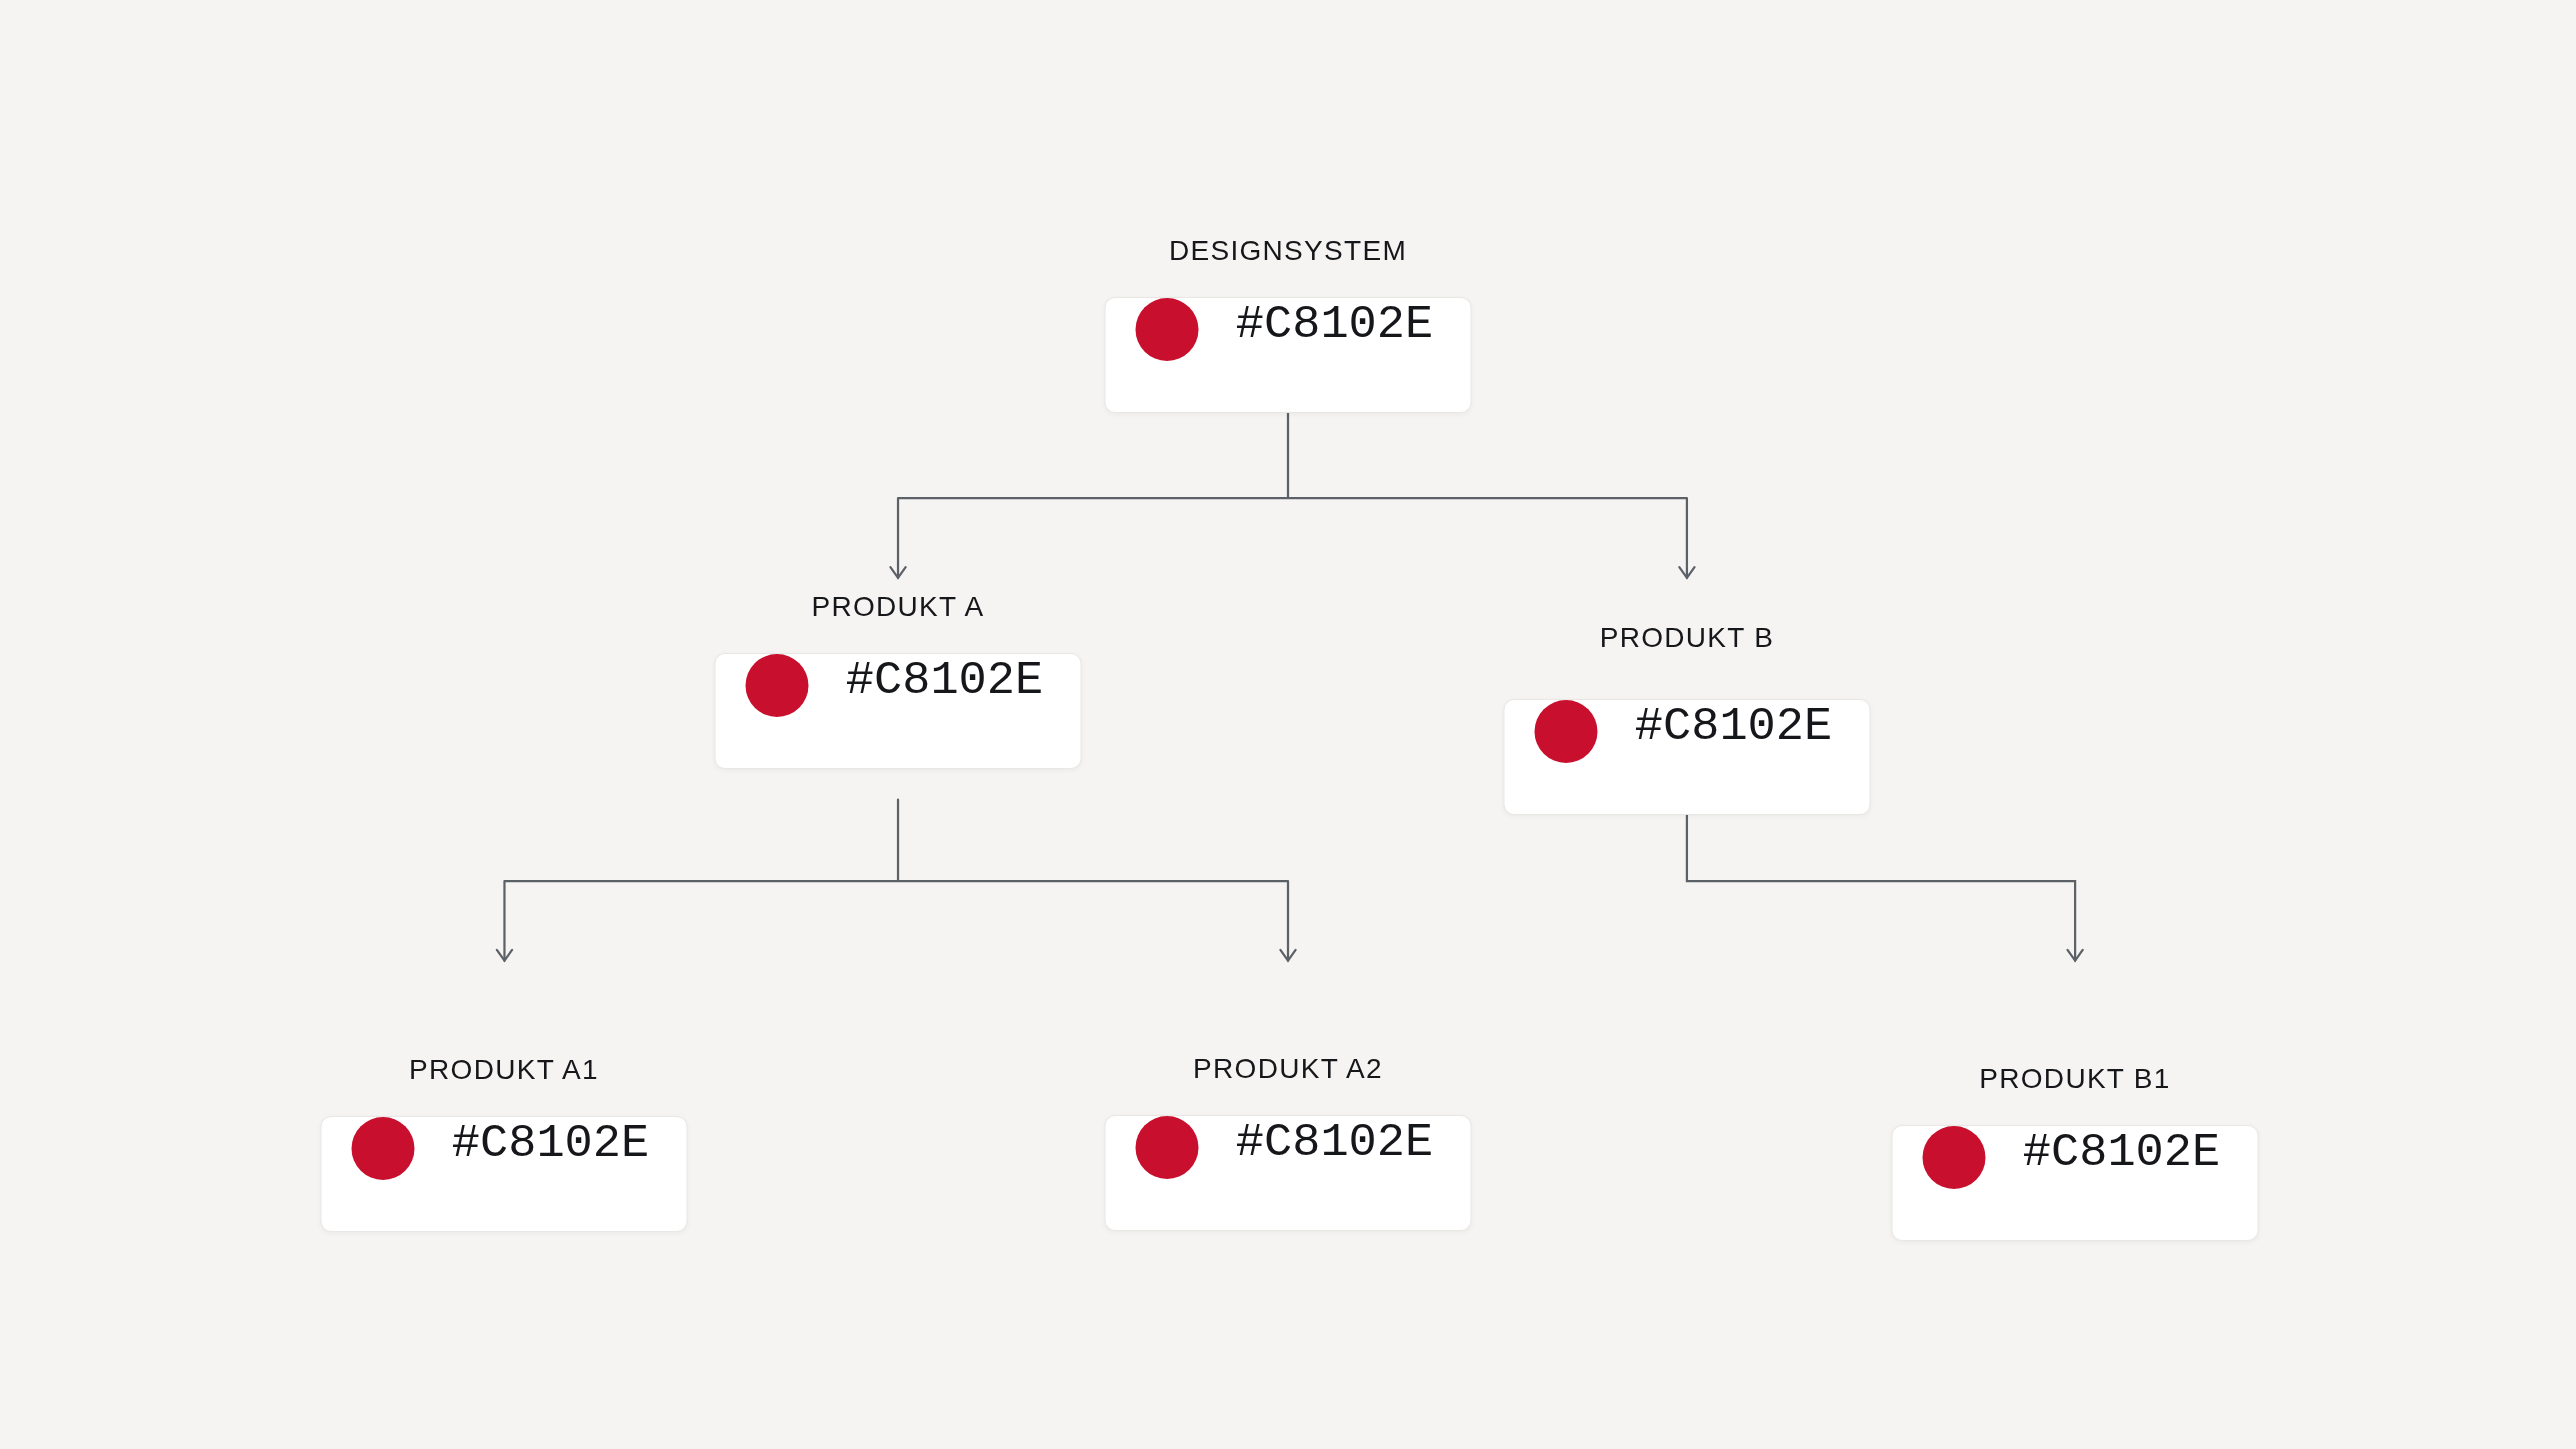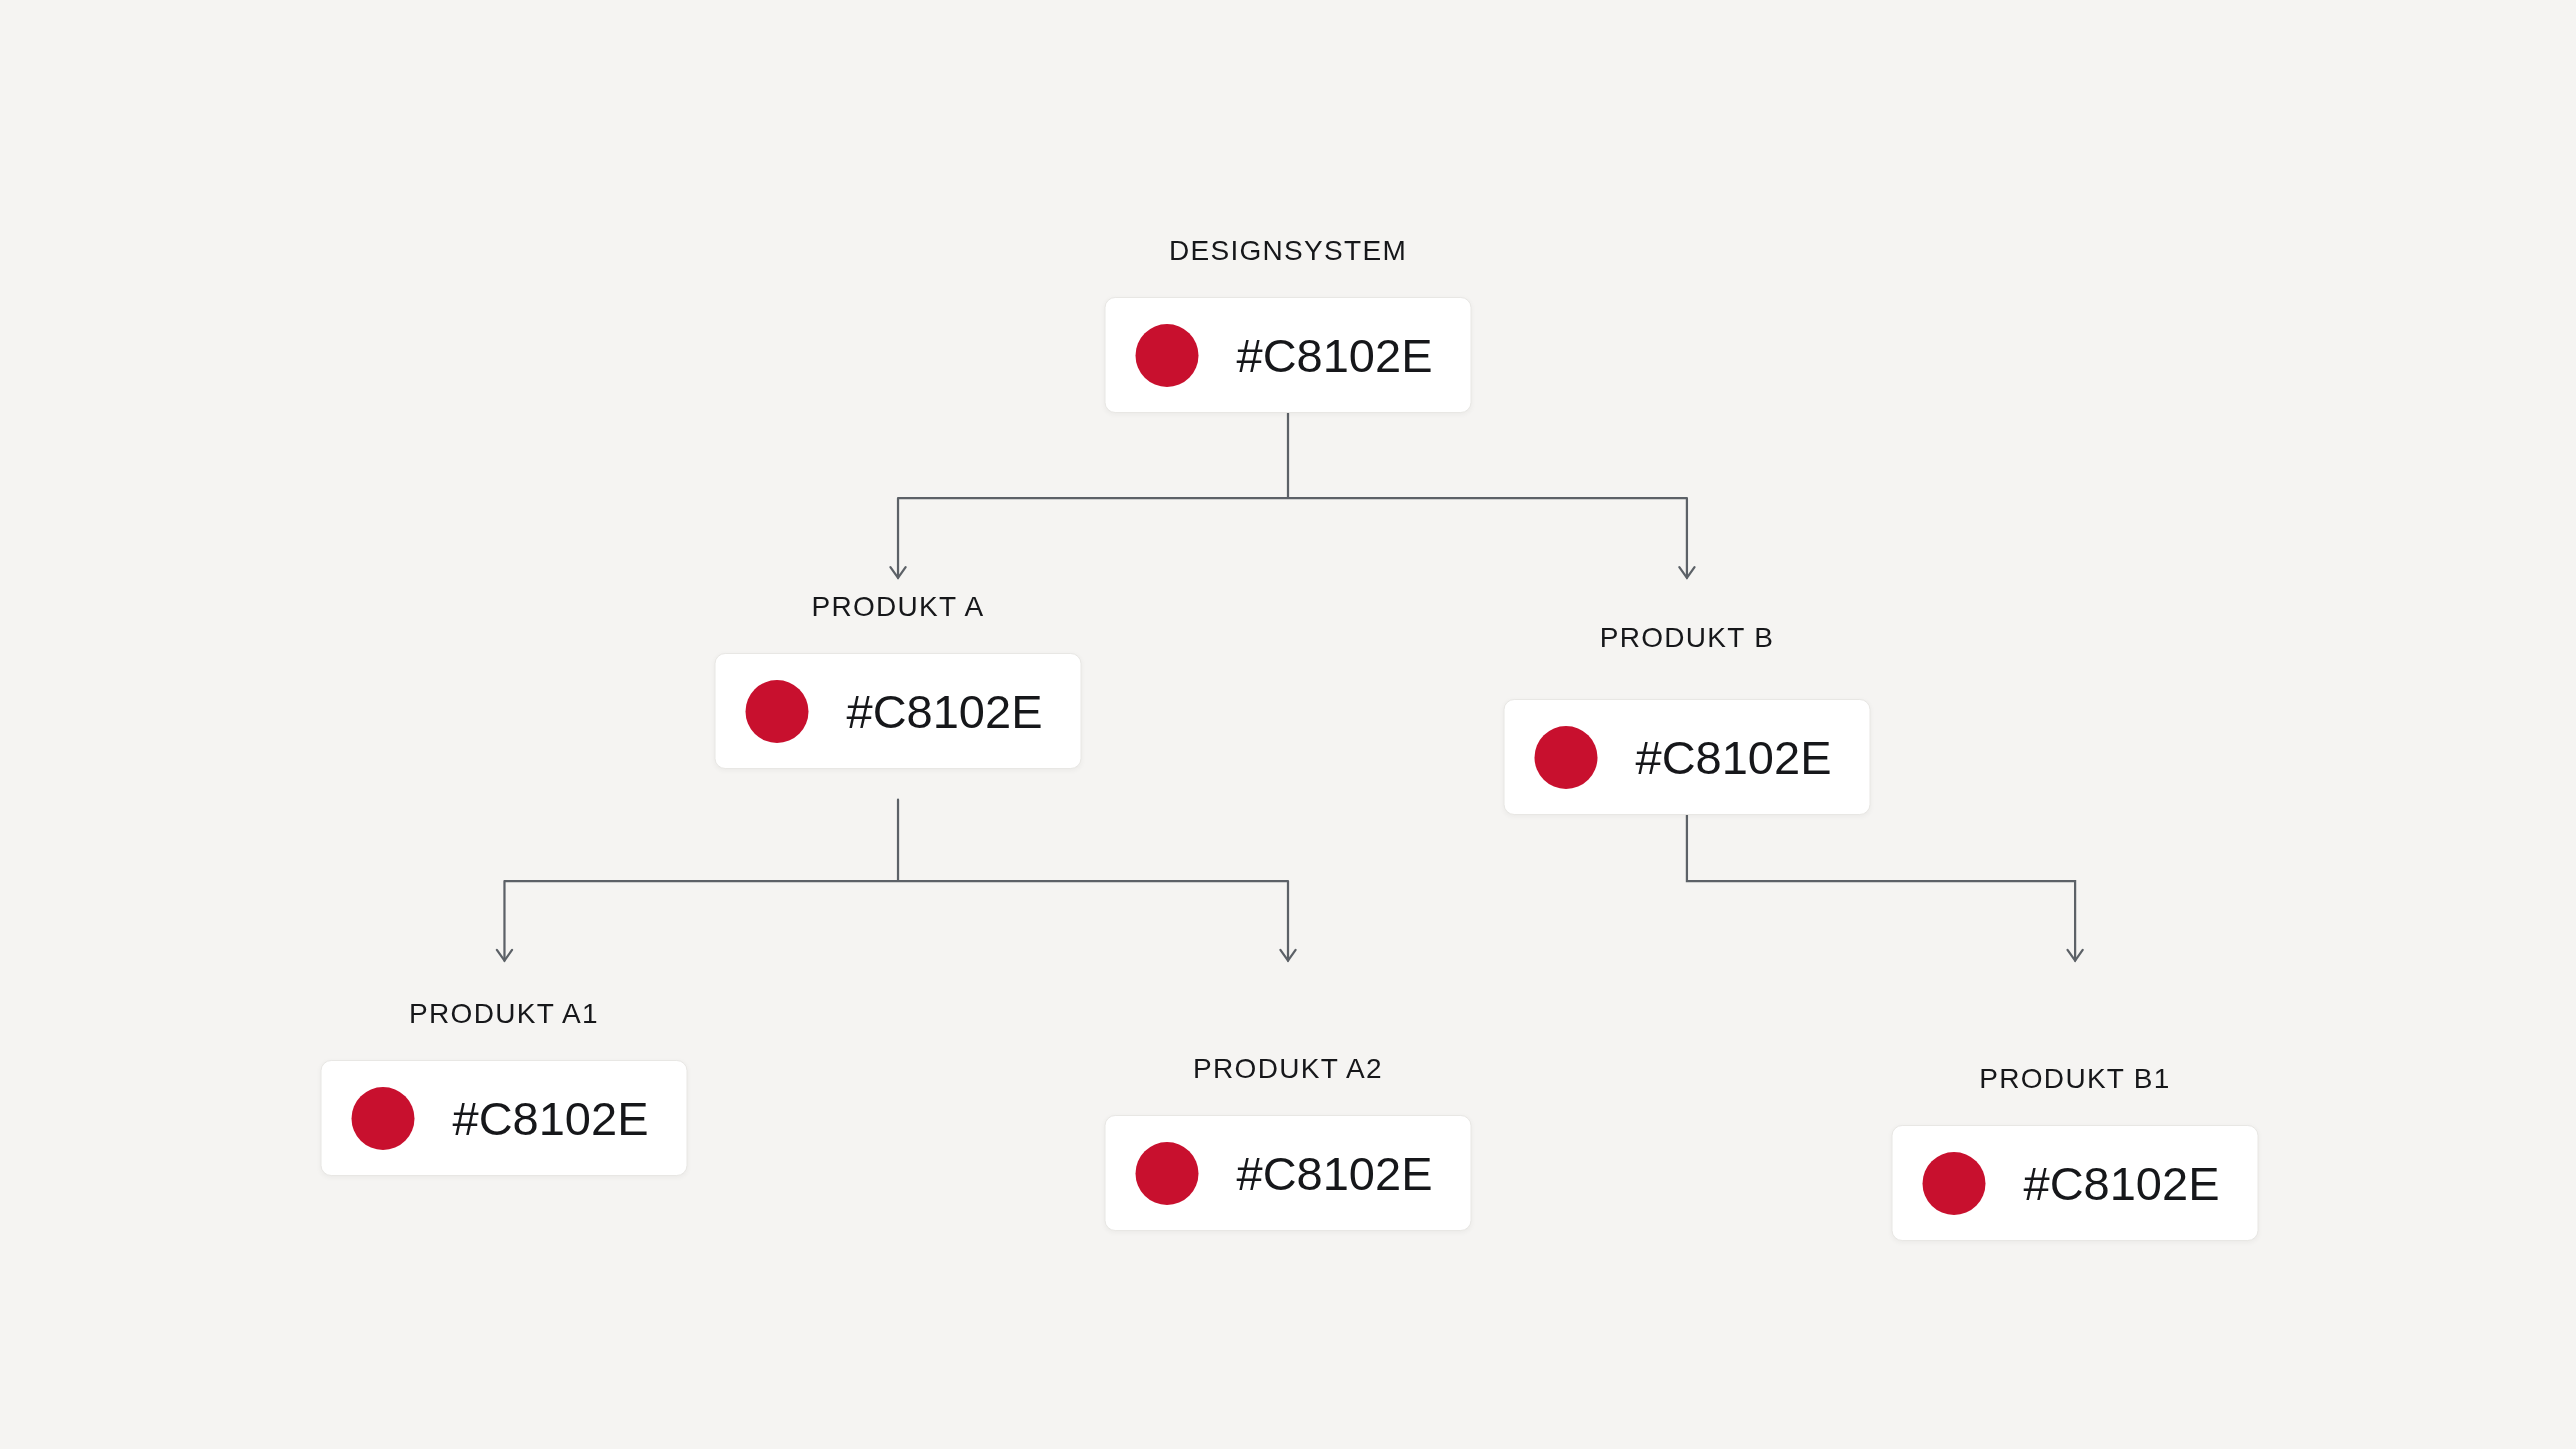--- a/index.html
+++ b/index.html
@@ -44,22 +44,23 @@
   }
   .card {
     box-sizing: border-box;
     width: 367px;
     height: 116px;
     background: #ffffff;
     border: 1.8px solid #e8e7e4;
     border-radius: 10.7px;
     box-shadow: 0 1.8px 5.4px rgba(0,0,0,0.04);
     display: flex;
-    align-items: center;
+    align-items: flex-start;
     padding-left: 30px;
+    font-family: Liberation Mono, monospace;
   }
   .swatch {
     flex: 0 0 auto;
     width: 63px;
     height: 63px;
     border-radius: 50%;
     background: #C8102E;
   }
   .hex {
     flex: 1 1 auto;
@@ -67,21 +68,21 @@
     font-size: 47px;
     letter-spacing: 0px;
     font-weight: 400;
     color: #16171a;
     white-space: nowrap;
   }
   
   .n-root { left: 1288px; top: 227px; }
   .n-a    { left: 898px; top: 583px; }
   .n-b    { left: 1687px; top: 614px; gap: 15px; }
-  .n-a1   { left:  504px; top: 990px; }
+  .n-a1   { left:  504px; top: 1046px; }
   .n-a2   { left: 1288px; top: 997px; margin-top: 48px; }
   .n-b1   { left: 2075px; top: 1055px; }
 </style>
 </head>
 <body style="background-color: rgb(245, 244, 242);">
 
 <div class="stage">
 
   <svg class="connectors" viewBox="0 0 2880 1620">
     <g fill="none" stroke="#5c6167" stroke-width="2.5" stroke-linecap="round" stroke-linejoin="miter" style="stroke: rgb(92, 97, 103);">

